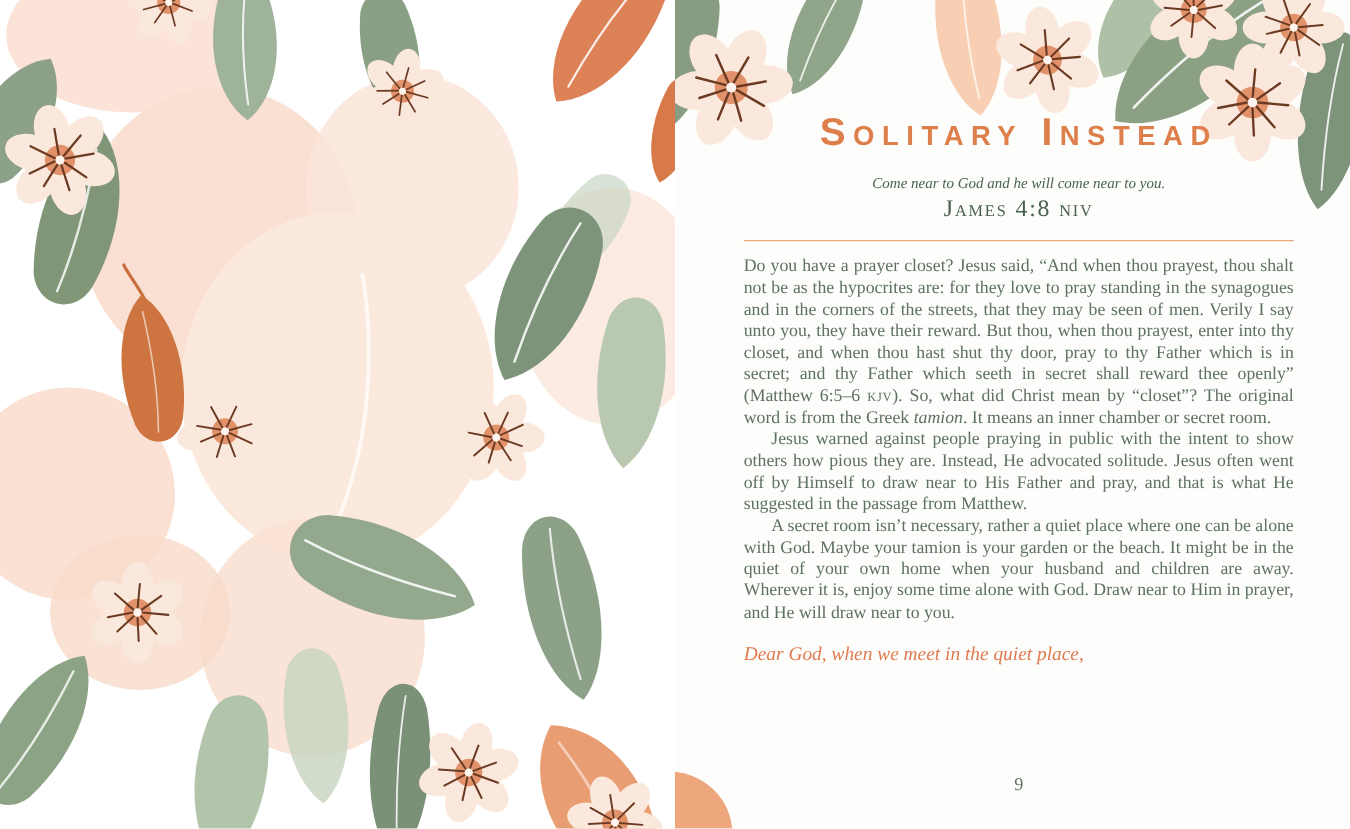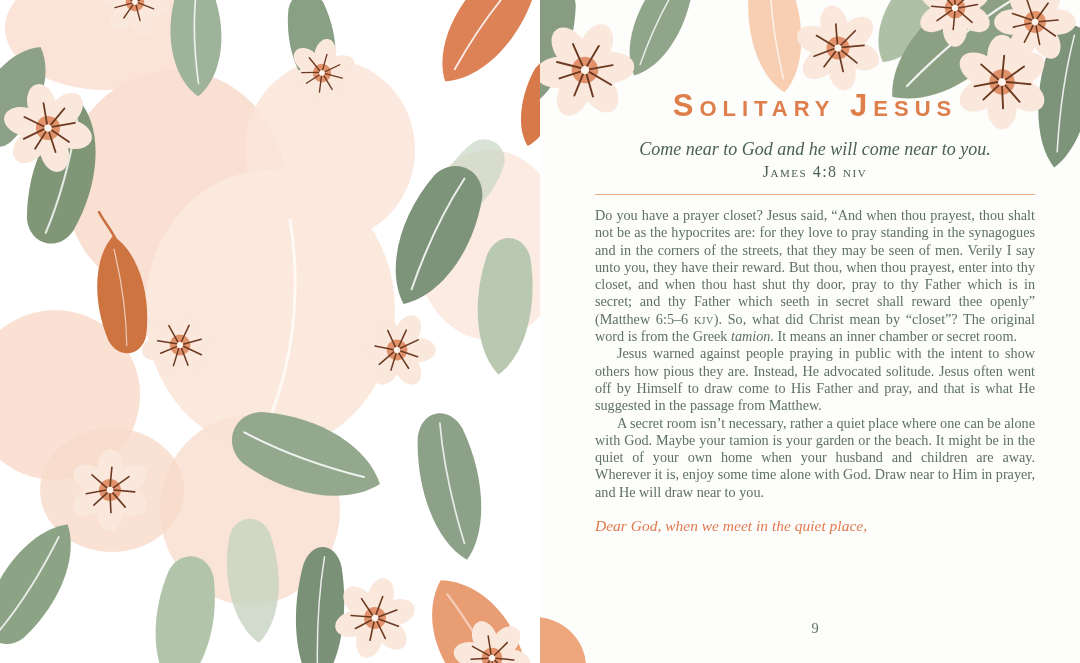--- a/index.html
+++ b/index.html
@@ -44,29 +44,29 @@
     font-weight: 600;
     font-size: 31px;
     letter-spacing: 6px;
     color: #de7e4a;
   }
 
   .scripture {
     margin-top: 15px;
     text-align: center;
     font-style: italic;
-    font-size: 18px;
+    font-size: 12px;
     color: #4a6152;
   }
 
   .reference {
     margin-top: 3px;
     text-align: center;
     font-variant: small-caps;
-    font-size: 16px;
+    font-size: 19px;
     letter-spacing: 1.5px;
     color: #4a6152;
   }
 
   .rule {
     margin: 13px 0 12px 0;
     border: none;
     border-top: 1.5px solid #e9a87d;
   }
 
@@ -225,27 +225,27 @@
       </svg>
     </div>
 
     <div class="deco-corner">
       <svg width="70" height="70" viewBox="0 0 70 70" aria-hidden="true">
         <ellipse cx="-6" cy="74" rx="52" ry="50" fill="#eea67c"></ellipse>
       </svg>
     </div>
 
     <div class="content">
-      <h1 class="title">Solitary Jesus</h1>
+      <h1 class="title">Solitary Instead</h1>
       <div class="scripture">Come near to God and he will come near to you.</div>
       <div class="reference">James 4:8 niv</div>
       <hr class="rule">
       <div class="body-text">
           <p class="body-para"><span>Do you have a prayer closet? Jesus said, “And when thou prayest, thou shalt not be as the hypocrites are: for they love to pray standing in the synagogues and in the corners of the streets, that they may be seen of men. Verily I say unto you, they have their reward. But thou, when thou prayest, enter into thy closet, and when thou hast shut thy door, pray to thy Father which is in secret; and thy Father which seeth in secret shall reward thee openly” (Matthew 6:5–6 </span><span class="seg-sc">kjv</span><span>). So, what did Christ mean by “closet”? The original word is from the Greek </span><span class="seg-italic">tamion</span><span>. It means an inner chamber or secret room.</span></p>
-          <p class="body-para indent"><span>Jesus warned against people praying in public with the intent to show others how pious they are. Instead, He advocated solitude. Jesus often went off by Himself to draw come to His Father and pray, and that is what He suggested in the passage from Matthew.</span></p>
+          <p class="body-para indent"><span>Jesus warned against people praying in public with the intent to show others how pious they are. Instead, He advocated solitude. Jesus often went off by Himself to draw near to His Father and pray, and that is what He suggested in the passage from Matthew.</span></p>
           <p class="body-para indent"><span>A secret room isn’t necessary, rather a quiet place where one can be alone with God. Maybe your tamion is your garden or the beach. It might be in the quiet of your own home when your husband and children are away. Wherever it is, enjoy some time alone with God. Draw near to Him in prayer, and He will draw near to you.</span></p>
         </div>
       <div class="prayer">
           <div class="prayer-line">Dear God, when we meet in the quiet place,</div>
         </div>
       <div class="page-number">9</div>
     </div>
   </div>
 </div>
 

